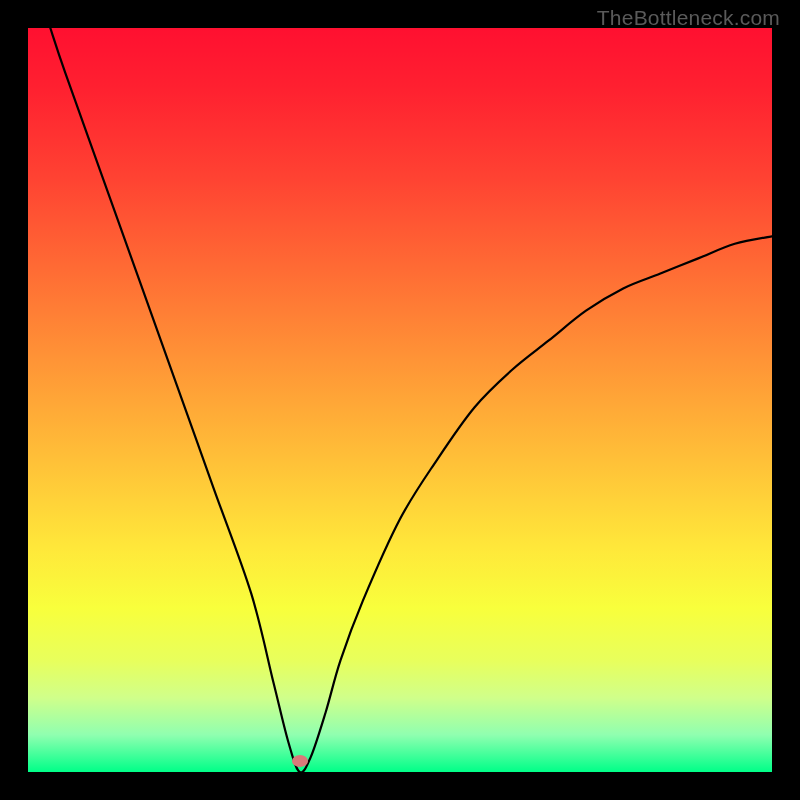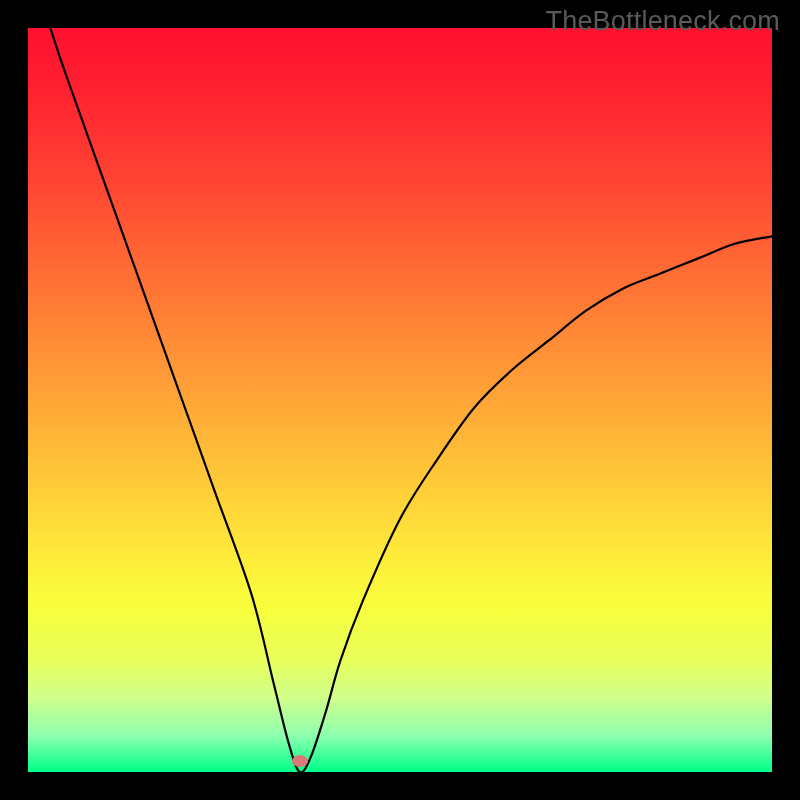--- a/index.html
+++ b/index.html
@@ -44,21 +44,21 @@
     height: 12px;
     background: #d97a7a;
     border-radius: 50%;
     transform: translate(-50%, -50%);
   }
   .watermark {
     position: absolute;
     top: 6px;
     right: 20px;
     font-family: Arial, Helvetica, sans-serif;
-    font-size: 27px;
+    font-size: 21px;
     color: #5a5a5a;
     letter-spacing: 0.2px;
   }
 </style>
 </head>
 <body>
 
 <div class="frame">
 
   <div class="plot-area">

